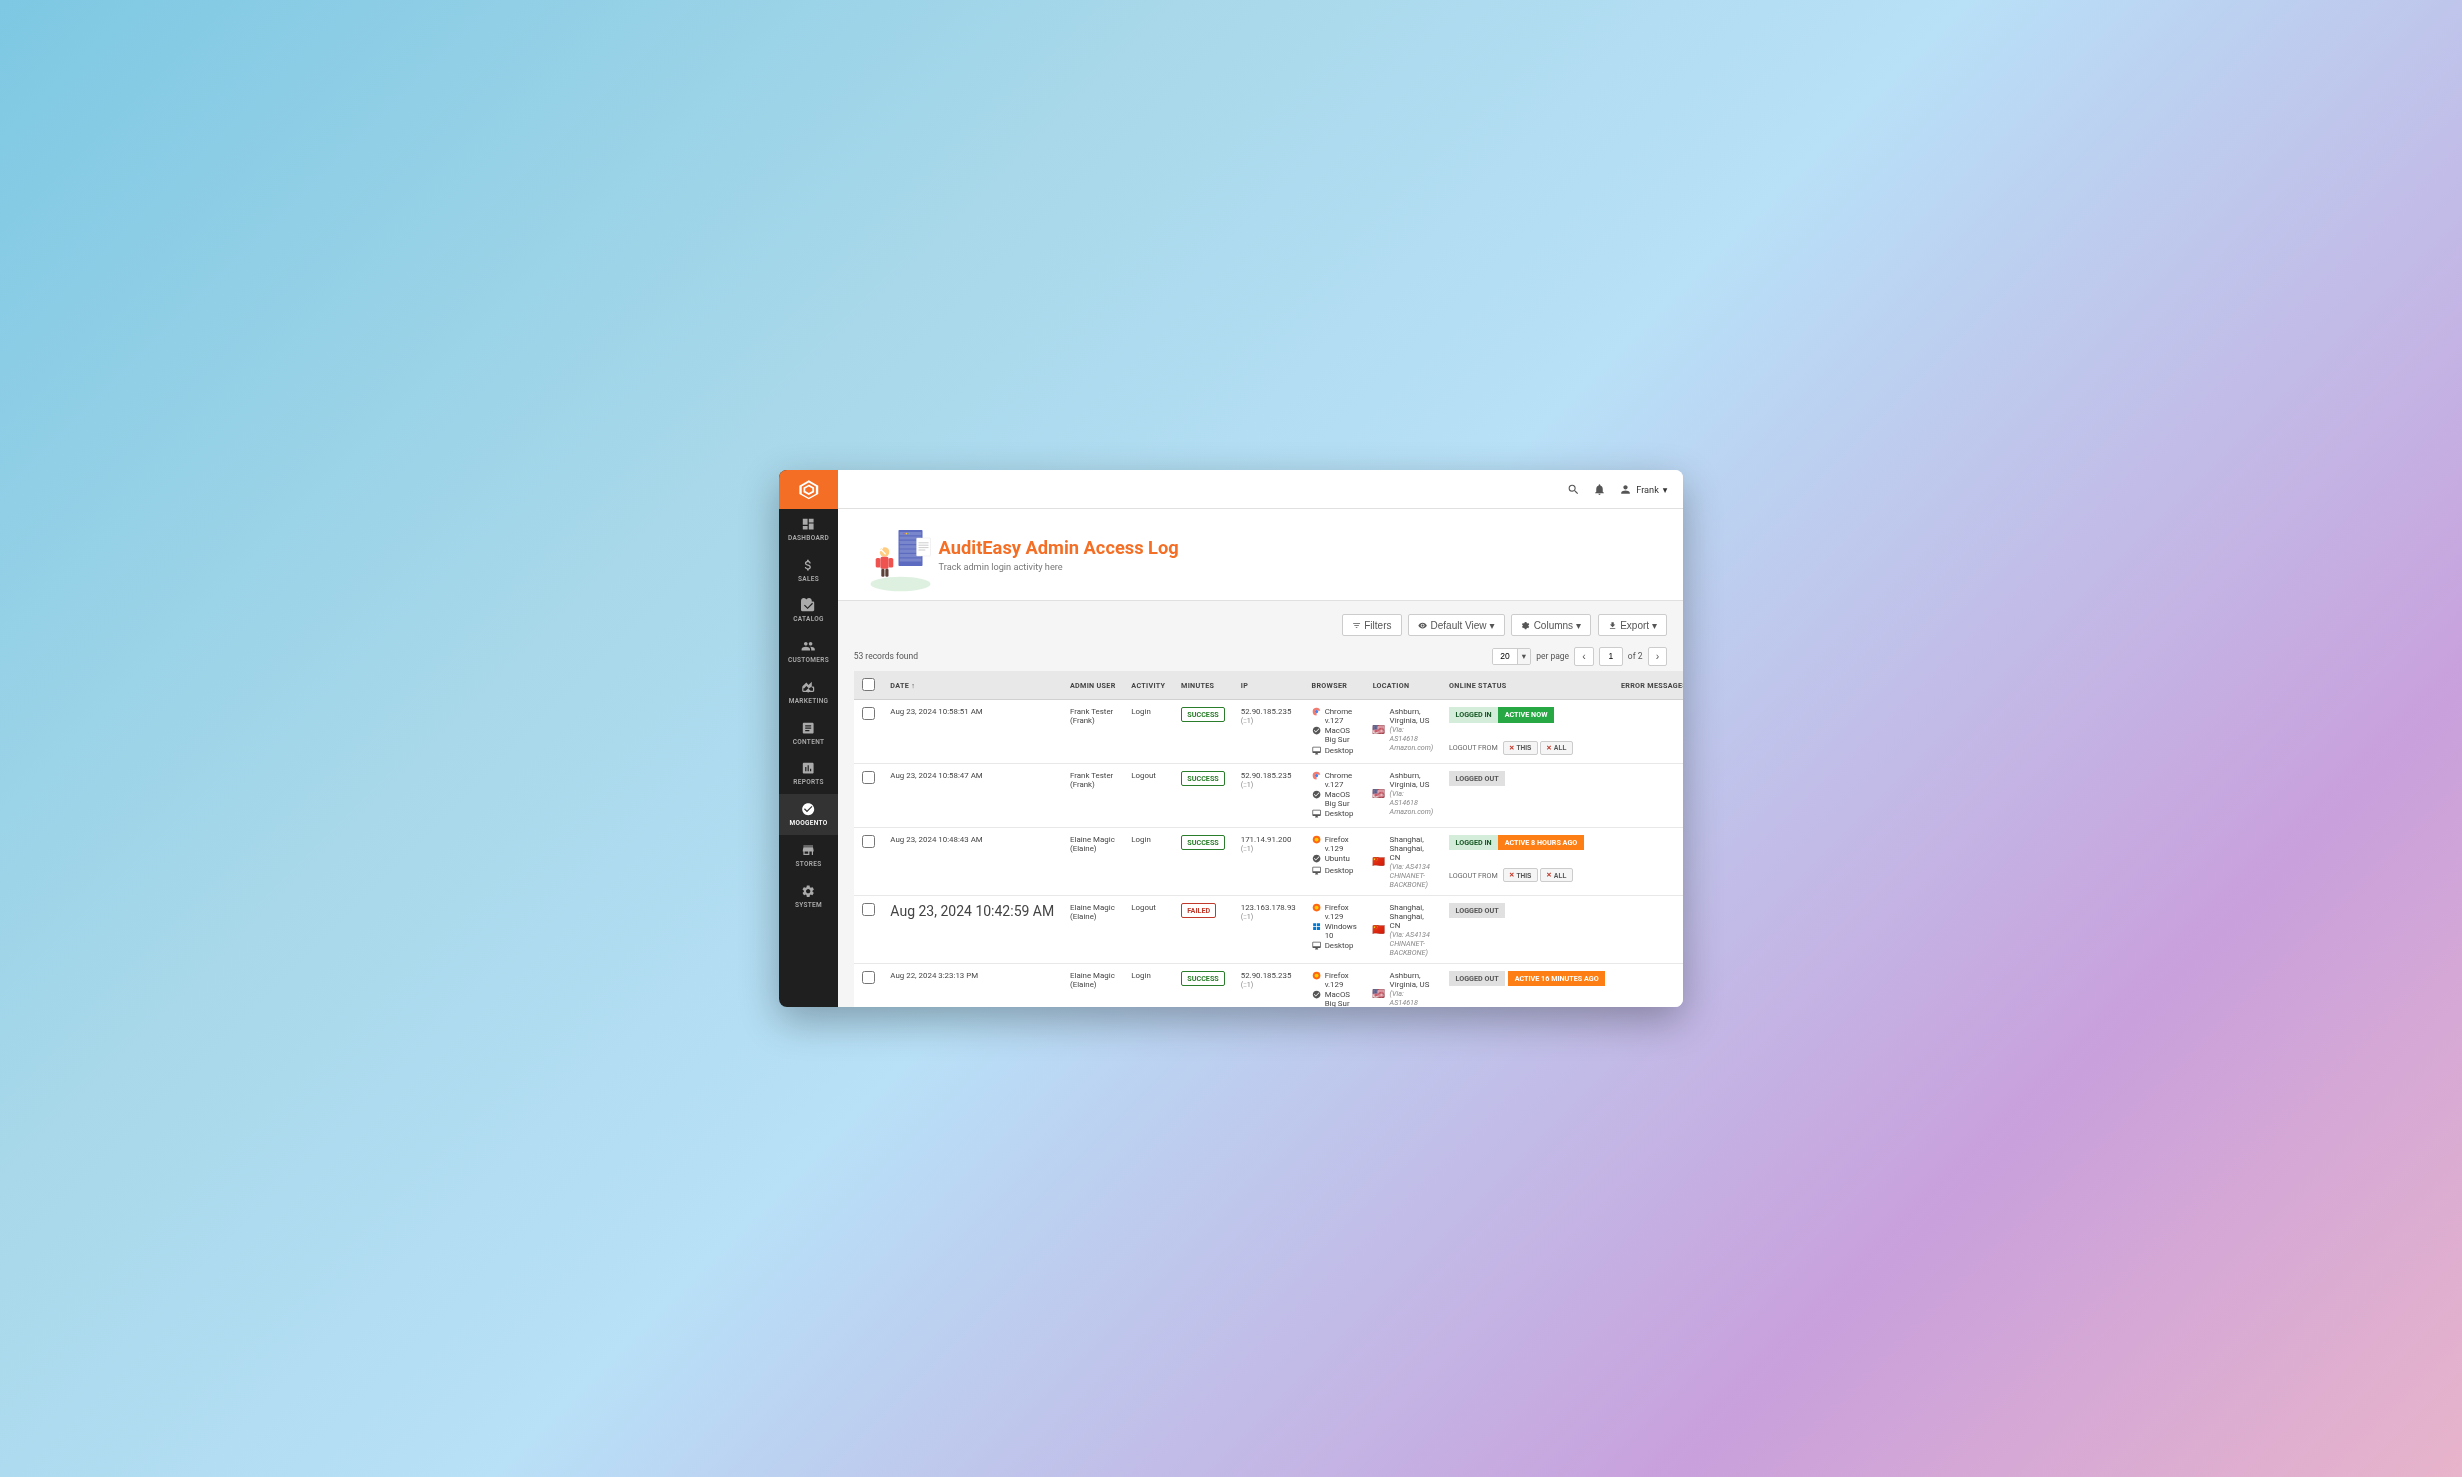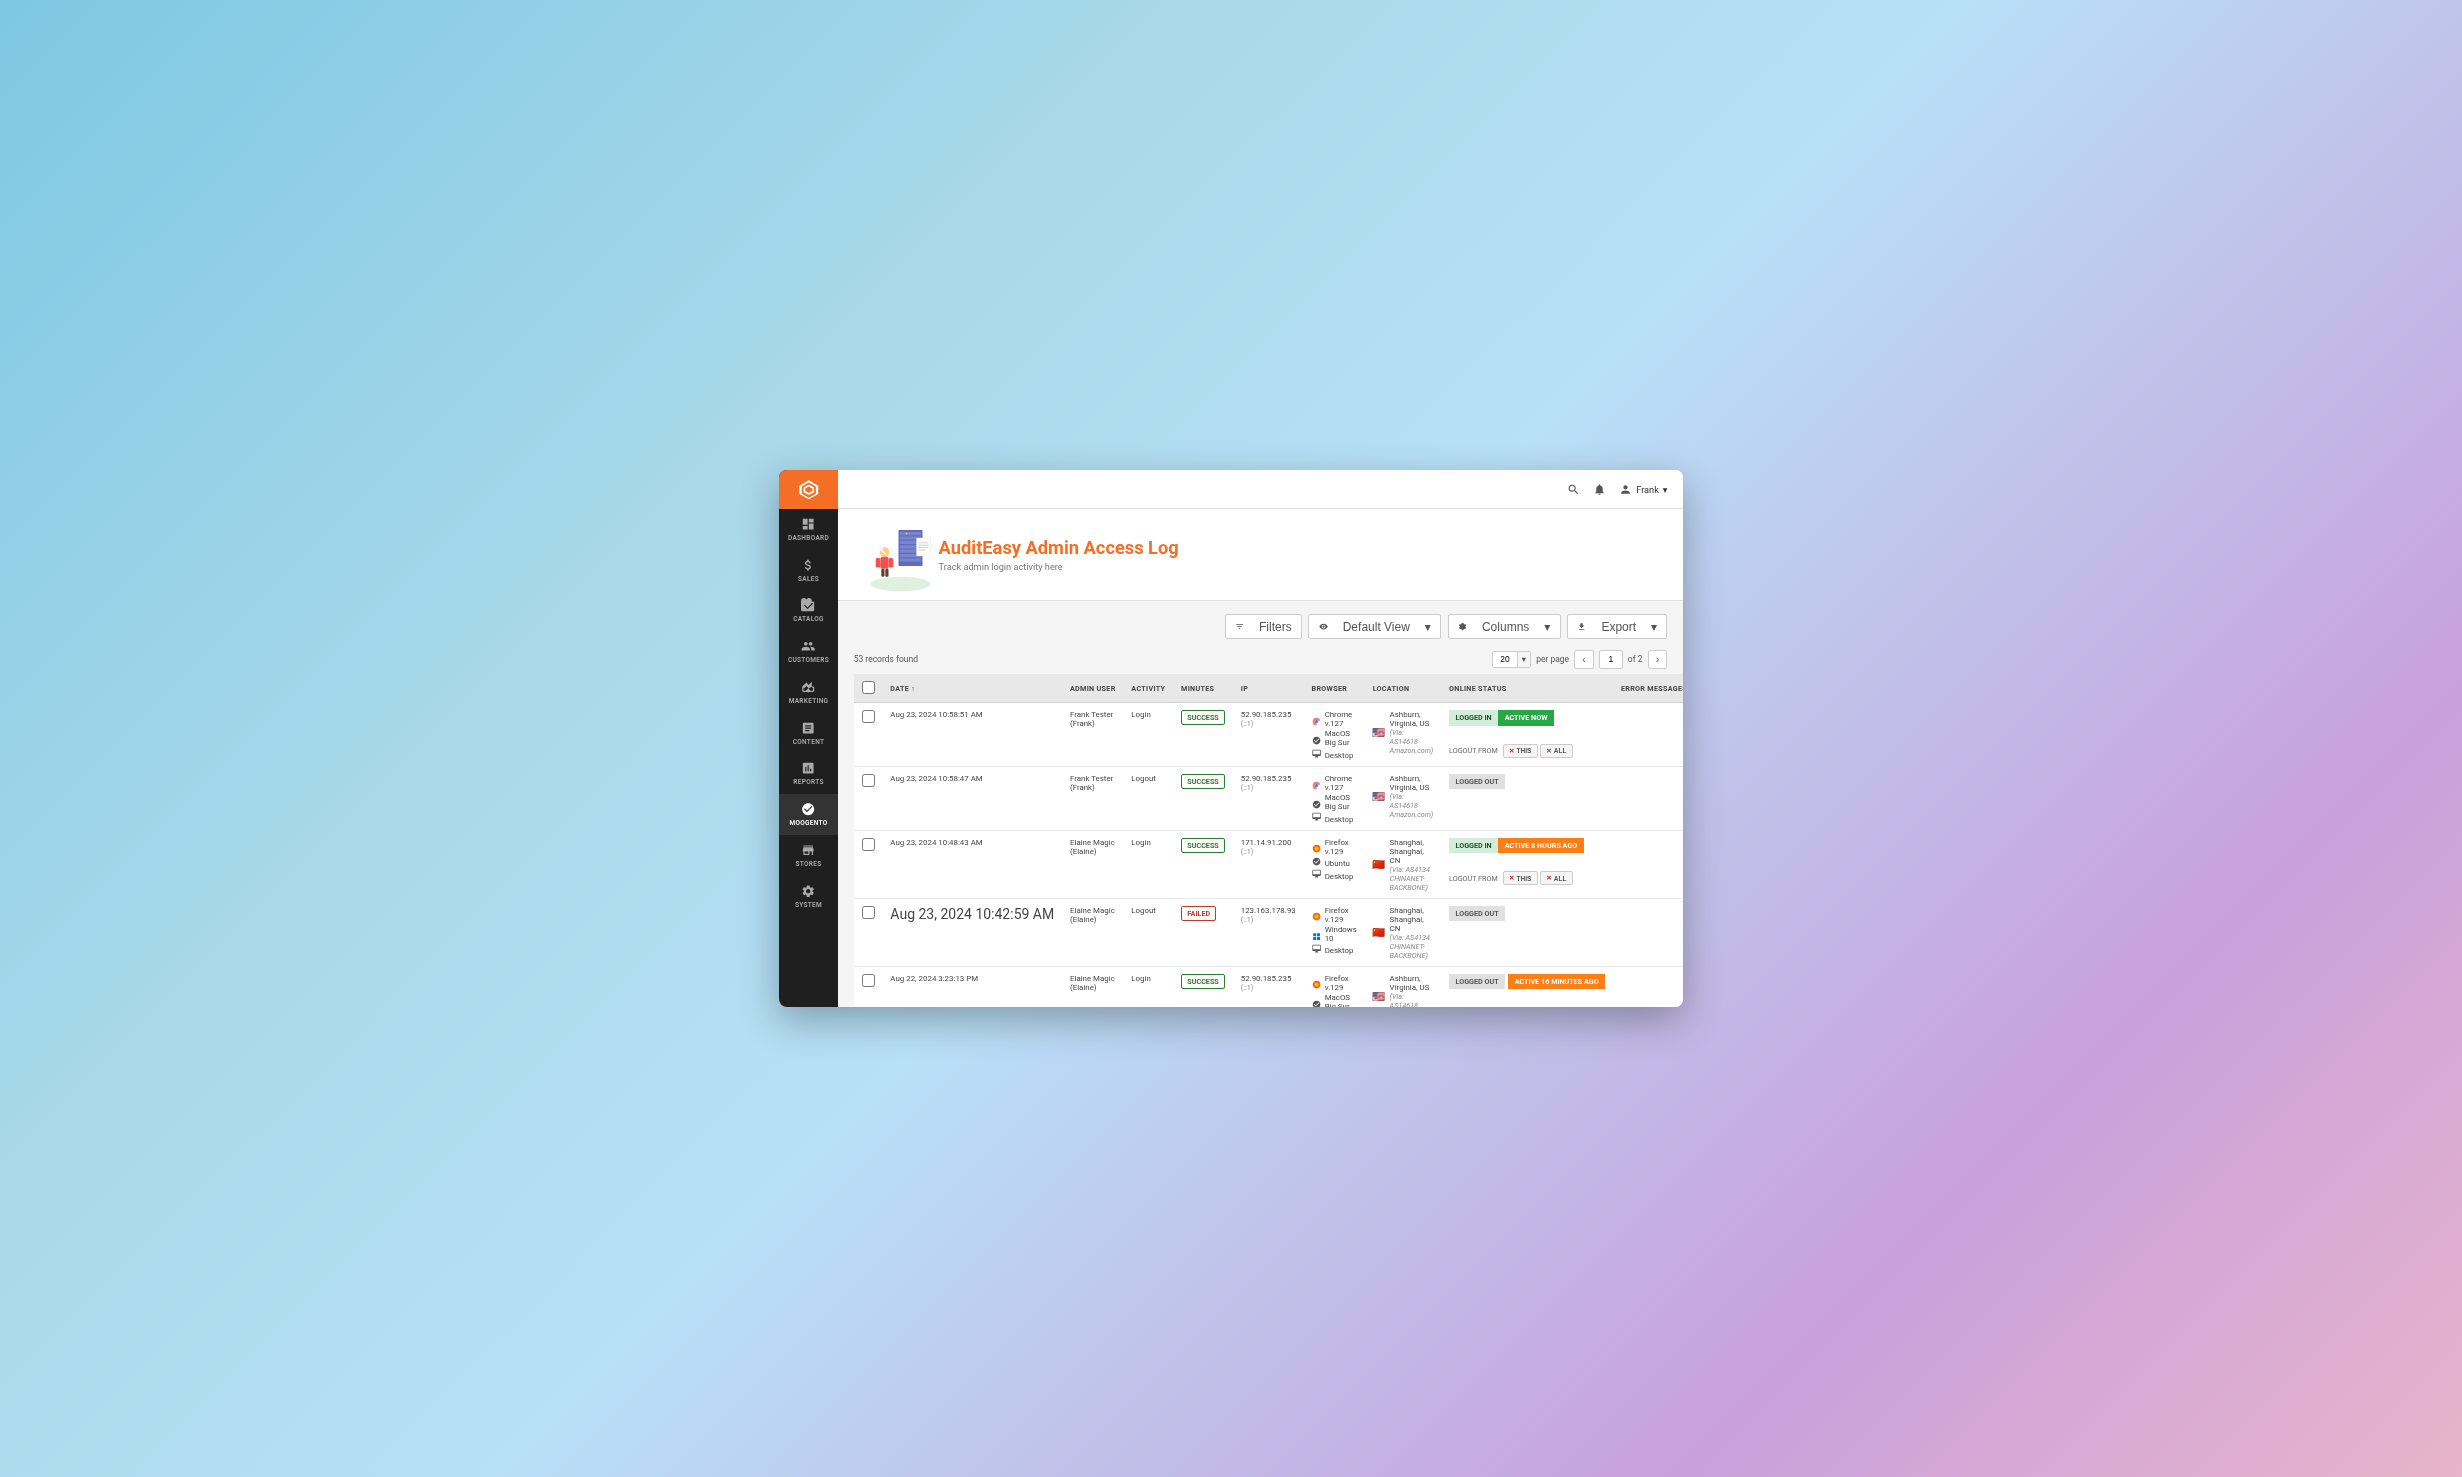--- a/index.html
+++ b/index.html
@@ -117,26 +117,26 @@
     .toolbar {
       display: flex;
       align-items: center;
       justify-content: flex-end;
       gap: 6.5px;
       margin-bottom: 10.5px;
     }
     .btn {
       display: flex;
       align-items: center;
-      gap: 15px;
+      gap: 3px;
       padding: 4.6px 9.2px;
       border: 0.7px solid #ccc;
       background: #fff;
       border-radius: 2px;
-      font-size: 12px;
+      font-size: 10px;
       cursor: pointer;
       color: #555;
       font-weight: 500;
     }
     .btn-filter { background: #fff; }
     .btn svg { width: 9.2px; height: 9.2px; fill: currentColor; }
     
     .records-bar {
       display: flex;
       align-items: center;
@@ -223,21 +223,21 @@
       display: inline-block;
       padding: 2px 5.2px;
       border-radius: 2px;
       font-size: 7.2px;
       font-weight: 700;
       border: 0.7px solid;
     }
     .status-success { color: #2a7d2a; border-color: #2a7d2a; background: #fff; }
     .status-failed { color: #c0392b; border-color: #c0392b; background: #fff; }
     .browser-info { display: flex; flex-direction: column; gap: 1.3px; }
-    .browser-row { display: flex; align-items: flex-end; gap: 3.9px; }
+    .browser-row { display: flex; align-items: flex-start; gap: 3.9px; }
     .location-flag { display: flex; align-items: center; gap: 3.9px; }
     .location-via { font-size: 7.2px; color: #888; font-style: italic; }
     
     .online-status-container { display: flex; flex-direction: column; gap: 18px; }
     .online-status-row { display: flex; align-items: center; gap: 0; }
     .status-logged-in {
       background: #d4edda;
       color: #155724;
       padding: 3.3px 6.5px;
       font-size: 7.2px;

